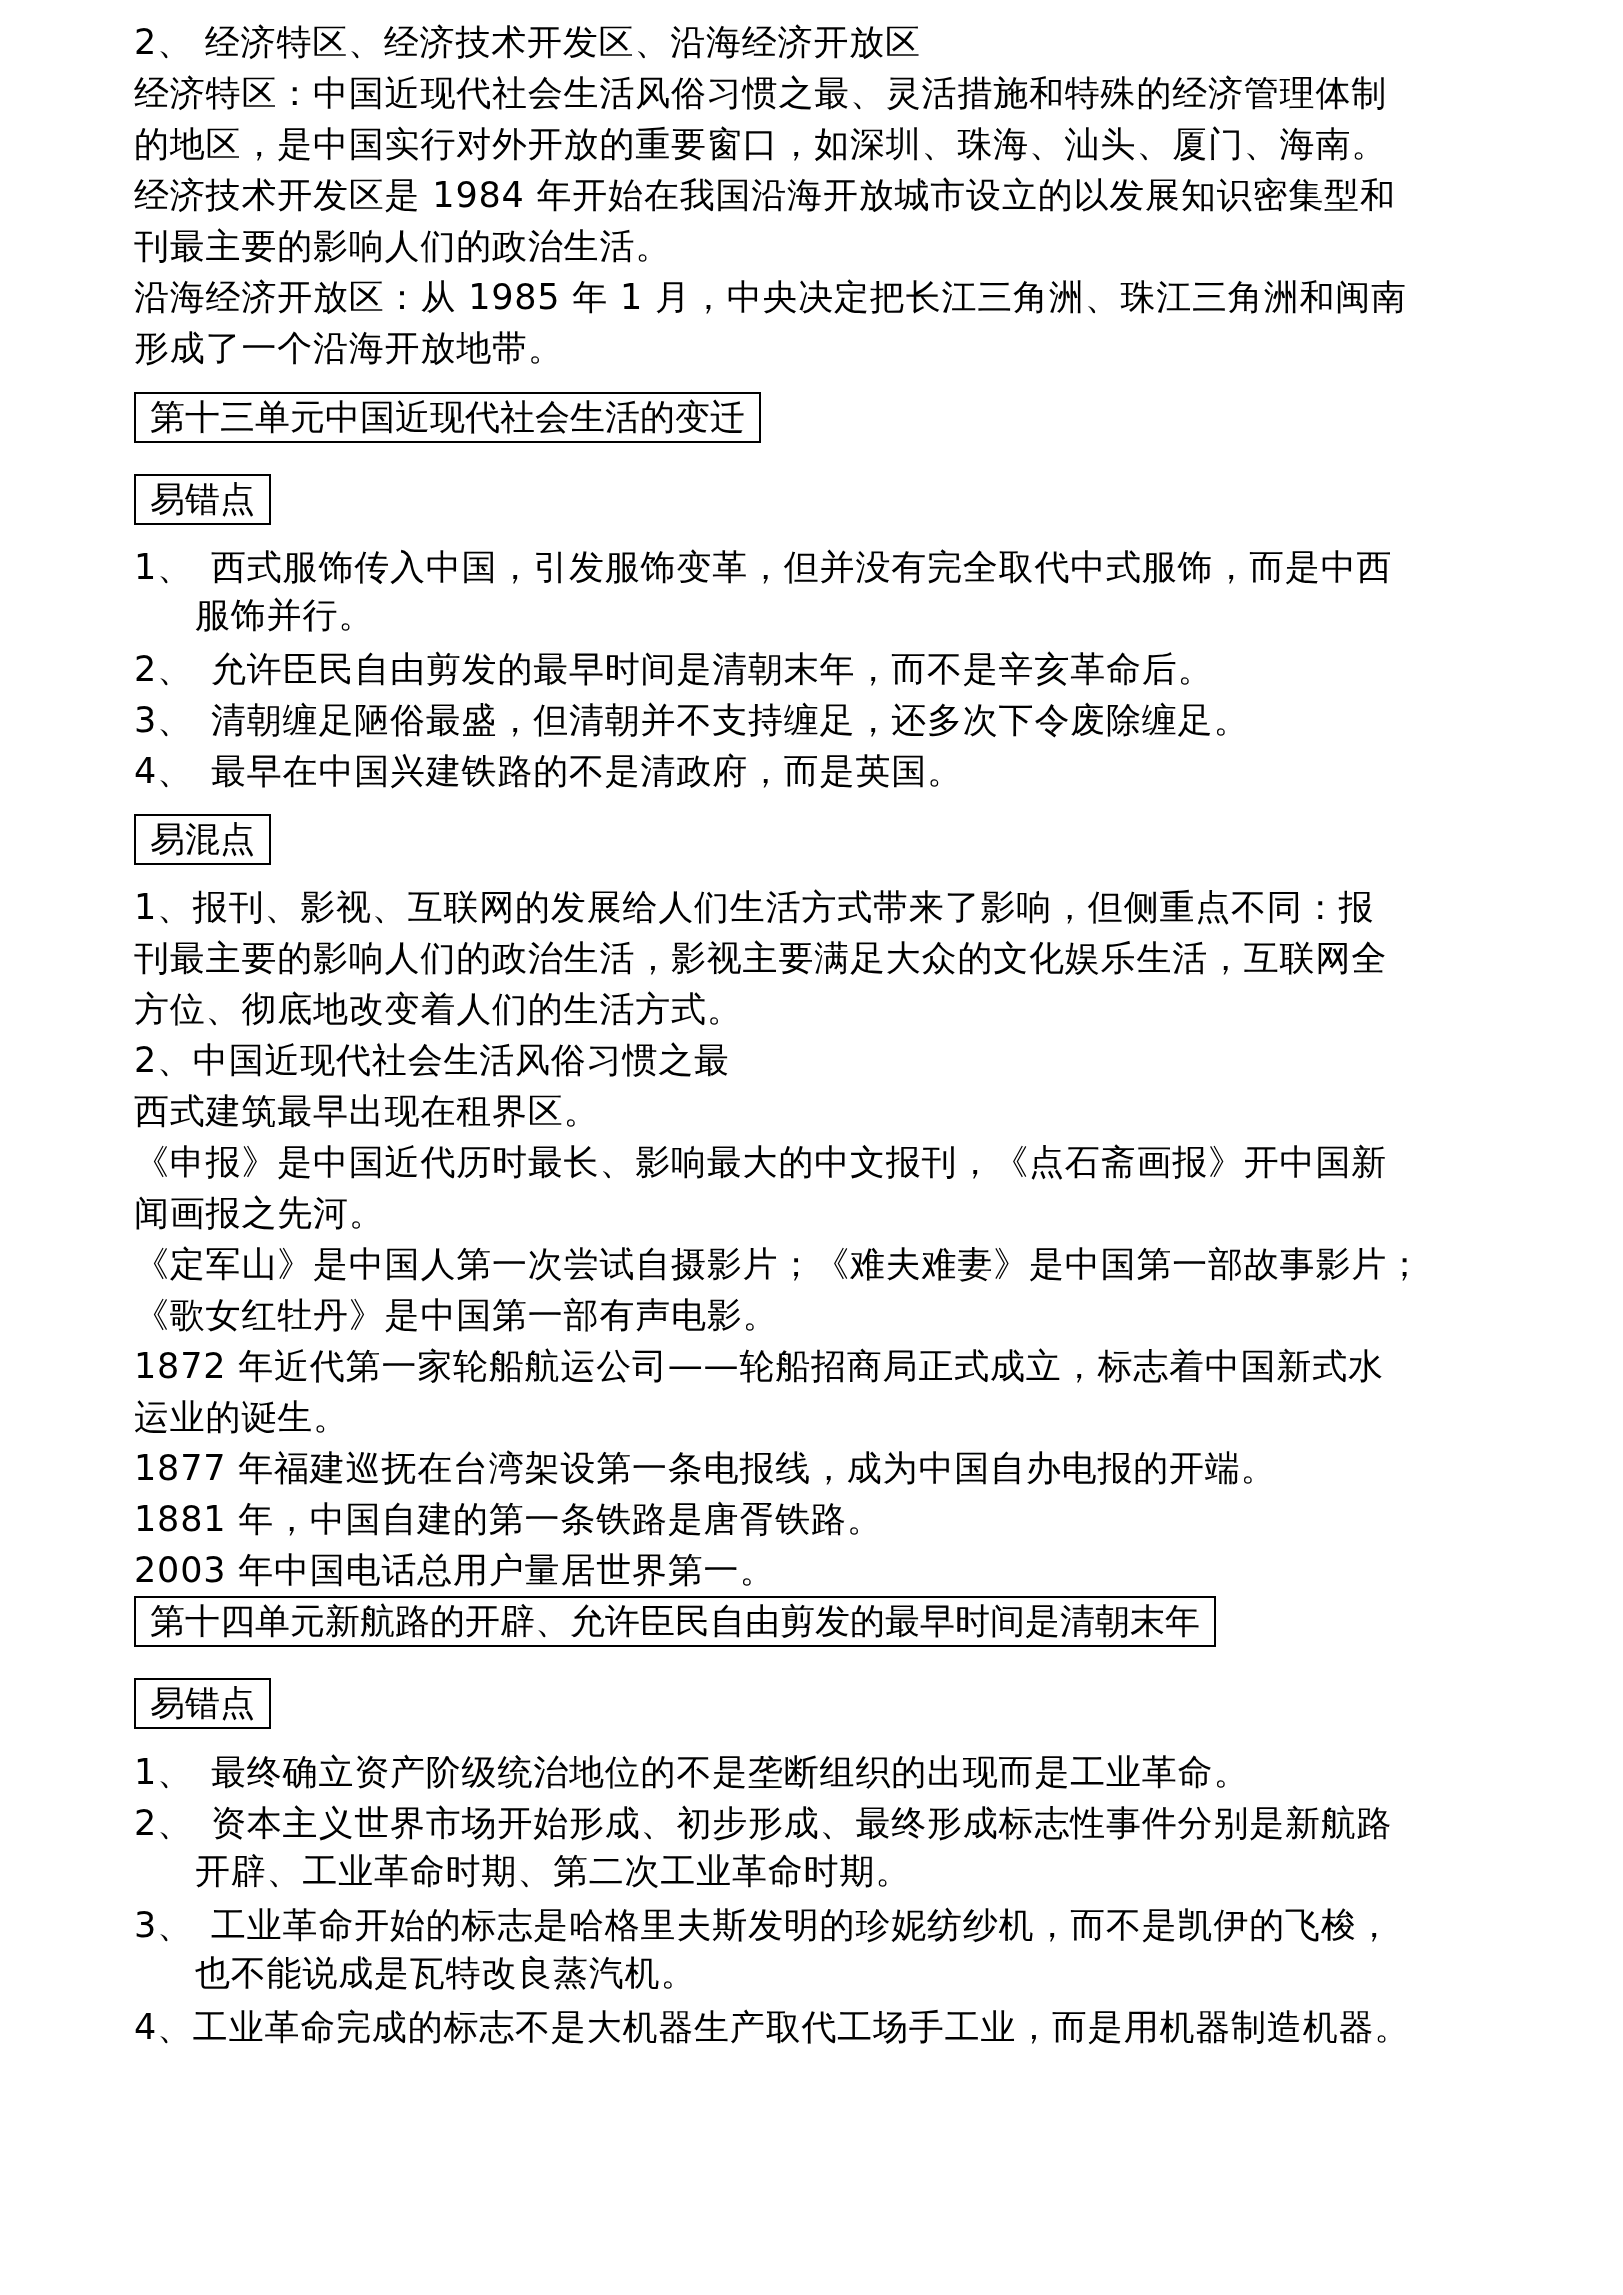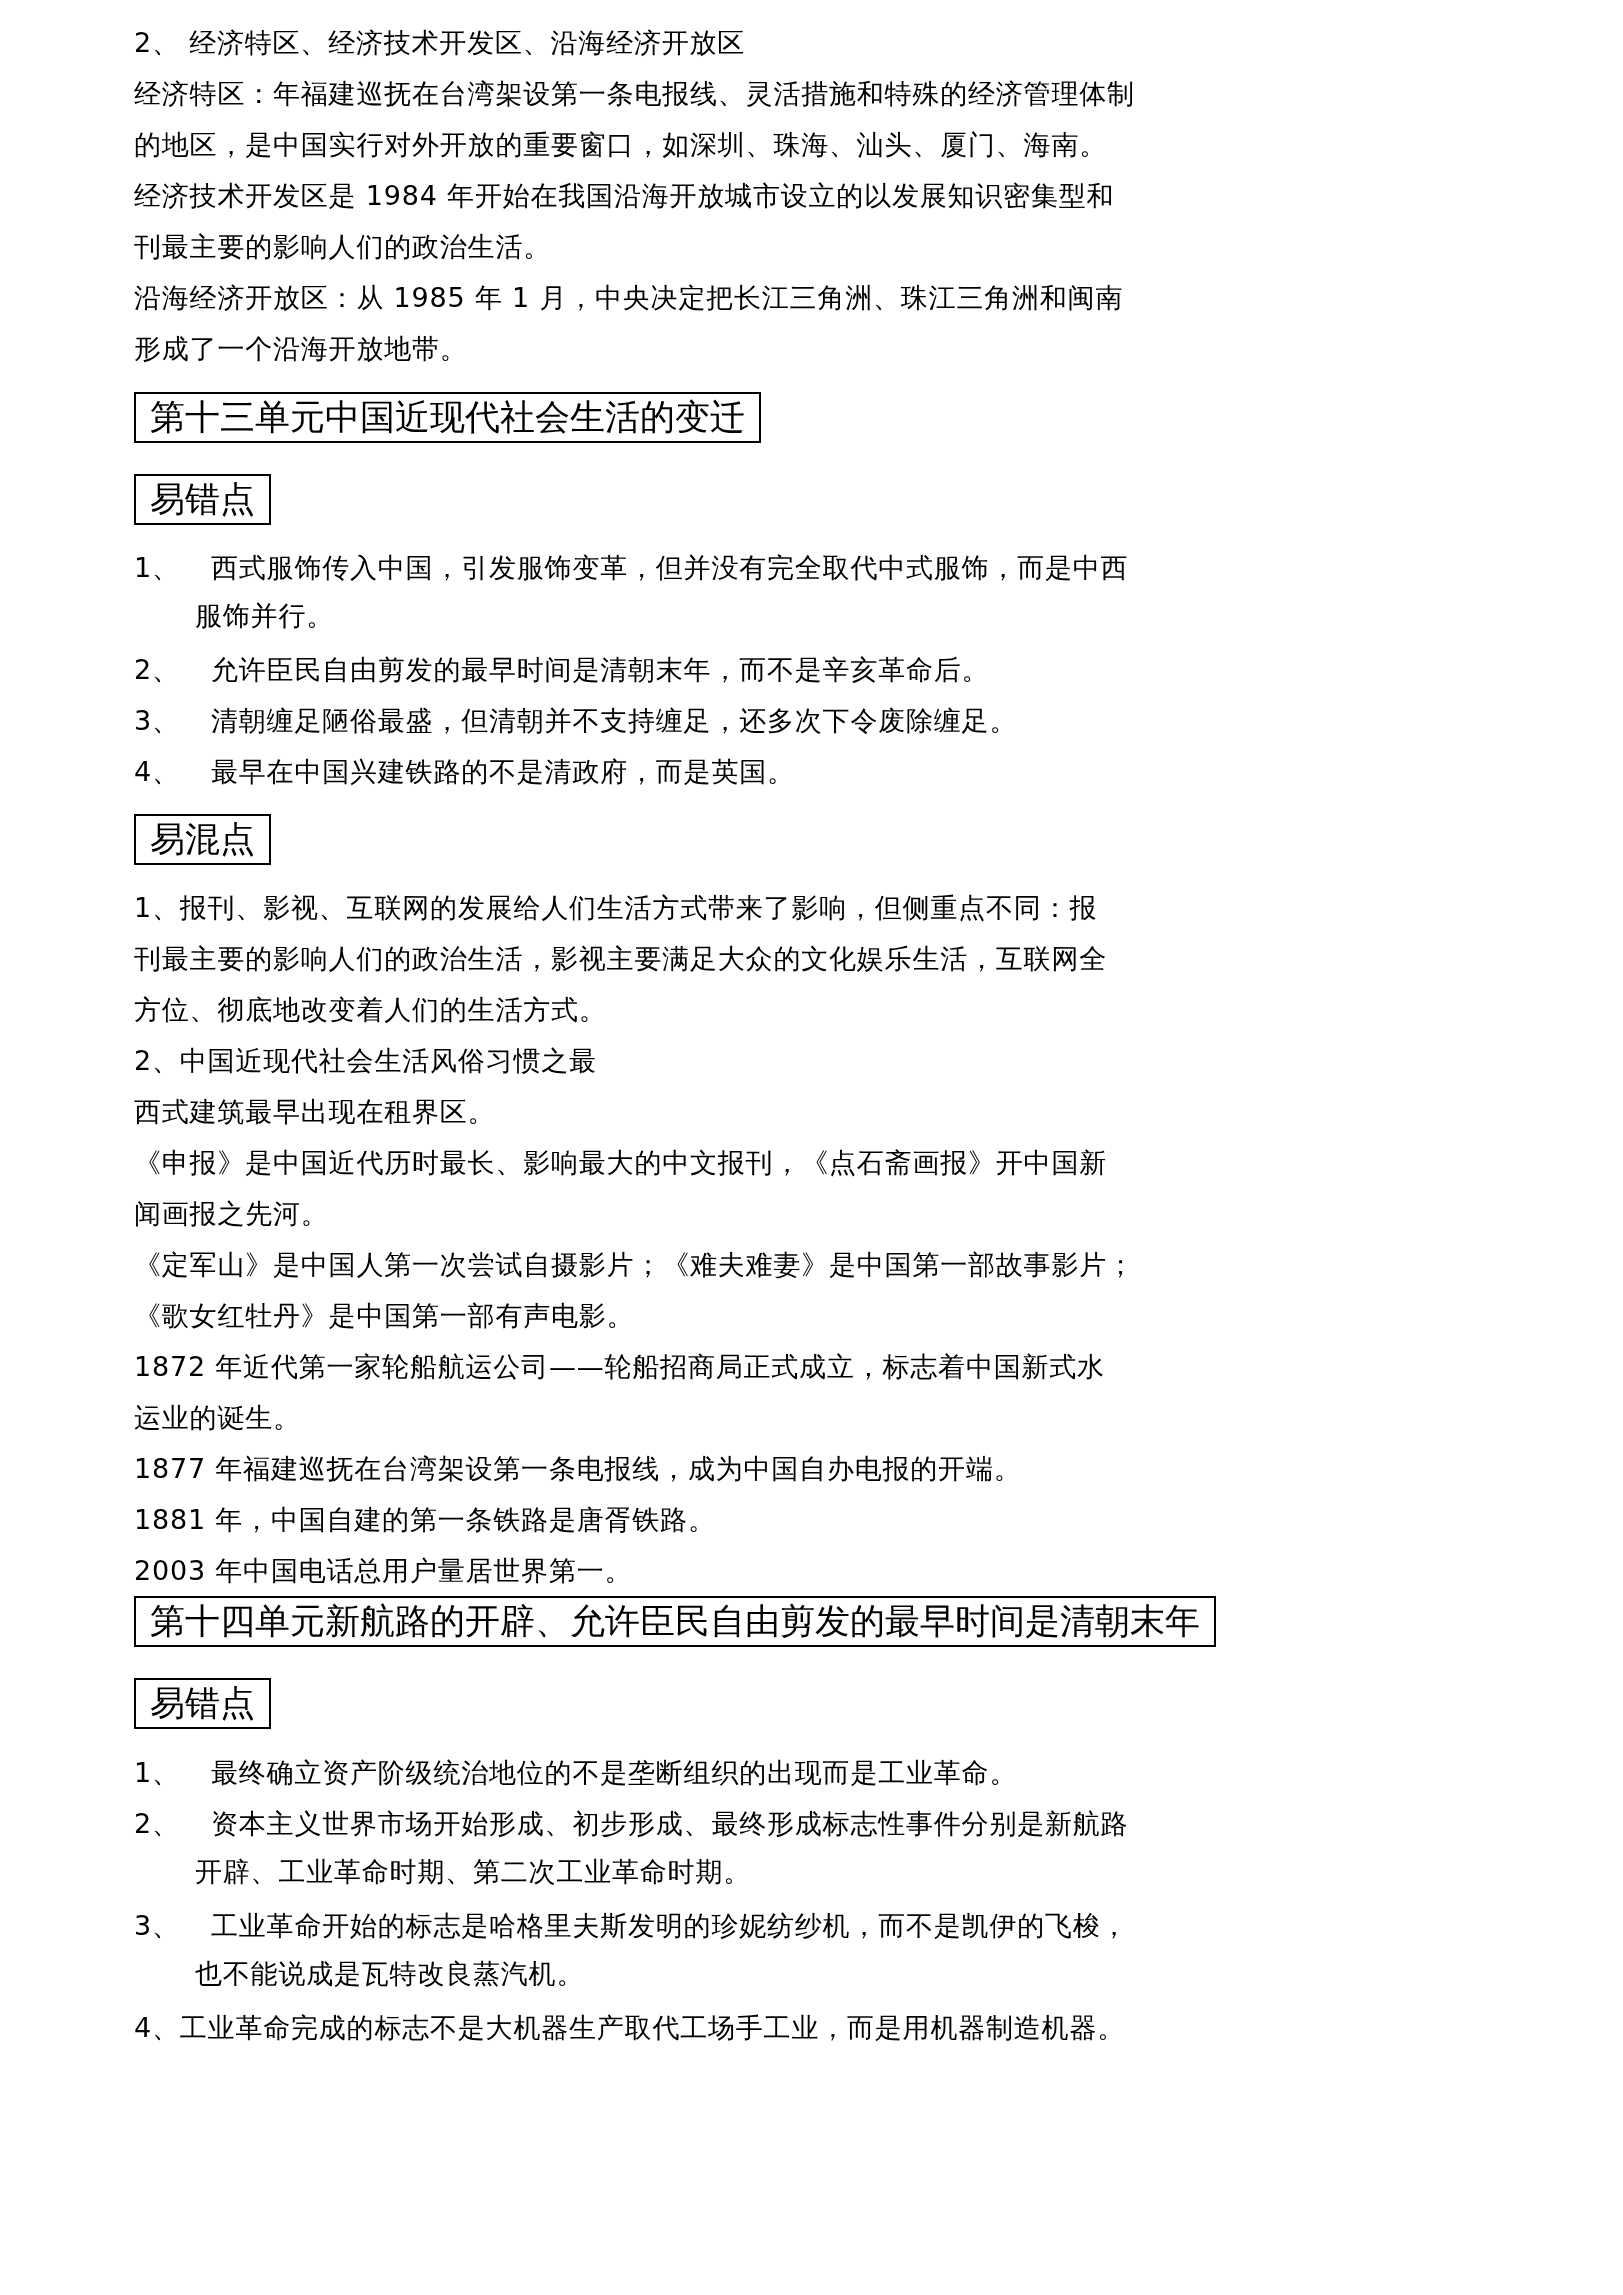--- a/index.html
+++ b/index.html
@@ -3,40 +3,40 @@
 <meta charset="utf-8">
 <style>
   html, body { margin: 0; padding: 0; background: #ffffff; }
   body {
     width: 1623px; height: 2295px; position: relative; overflow: hidden;
     font-family: "DejaVu Sans", "Liberation Sans", sans-serif;
     color: #000000;
   }
   .page { position: absolute; left: 134px; top: 17.3px; width: 1382px; }
   .line {
-    font-size: 27px; line-height: 51px; height: 51px; white-space: nowrap;
+    font-size: 35px; line-height: 51px; height: 51px; white-space: nowrap;
     letter-spacing: 0.8px;
   }
   .indent { padding-left: 61px; font-family: Liberation Mono, monospace; }
   .boxed {
     display: inline-block; border: 2px solid #000; padding: 0 14px;
     font-size: 35px; line-height: 47px; height: 47px; white-space: nowrap;
   }
   .gap-s { height: 17.3px; }
   .gap-m { height: 31px; }
   .li { display: flex; }
   .li .mk { width: 77px; flex: none; }
 </style>
 </head>
 <body>
 
 <div class="page">
 
   <div class="line">2、  经济特区、经济技术开发区、沿海经济开放区</div>
-  <div class="line">经济特区：年福建巡抚在台湾架设第一条电报线、灵活措施和特殊的经济管理体制</div>
+  <div class="line">经济特区：中国近现代社会生活风俗习惯之最、灵活措施和特殊的经济管理体制</div>
   <div class="line">的地区，是中国实行对外开放的重要窗口，如深圳、珠海、汕头、厦门、海南。</div>
   <div class="line">经济技术开发区是 1984 年开始在我国沿海开放城市设立的以发展知识密集型和</div>
   <div class="line">刊最主要的影响人们的政治生活。</div>
   <div class="line">沿海经济开放区：从 1985 年 1 月，中央决定把长江三角洲、珠江三角洲和闽南</div>
   <div class="line">形成了一个沿海开放地带。</div>
 
   <div class="gap-s"></div>
   <div><span class="boxed">第十三单元中国近现代社会生活的变迁</span></div>
   <div class="gap-m"></div>
   <div><span class="boxed">易错点</span></div>

